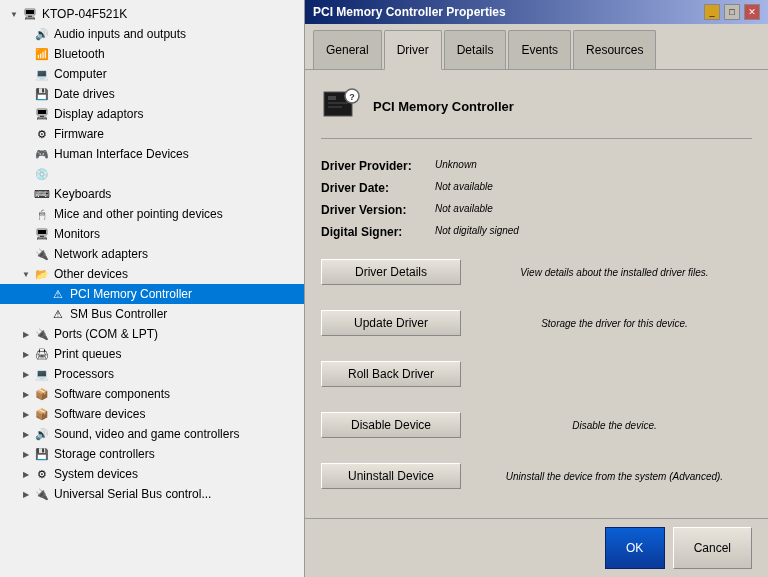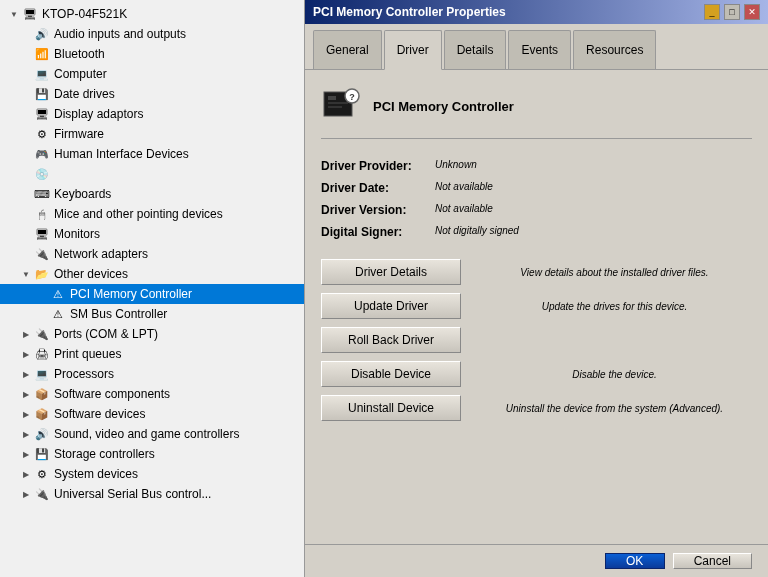--- a/index.html
+++ b/index.html
@@ -151,21 +151,21 @@
 
     .driver-info-value {
       font-size: 10px;
       font-style: italic;
       color: #000;
     }
 
     .buttons-area {
       display: flex;
       flex-direction: column;
-      gap: 0;
+      gap: 17px;
     }
 
     .button-row {
       display: flex;
       align-items: center;
       margin-bottom: 8px;
     }
 
     .action-button {
       width: 140px;
@@ -193,21 +193,21 @@
     .dialog-footer {
       display: flex;
       justify-content: flex-end;
       padding: 8px 16px;
       background: #d4d0c8;
       border-top: 1px solid #999;
       gap: 8px;
     }
 
     .footer-button {
-      padding: 0 20px;
+      padding: 13px 20px;
       background: linear-gradient(to bottom, #e8e4dc, #c8c4bc);
       border: 1px solid #888;
       border-top-color: #fff;
       border-left-color: #fff;
       font-size: 12px;
       cursor: pointer;
       min-width: 60px;
     }
 
     .ok-button {
@@ -402,21 +402,21 @@
       </div>
     </div>
 
     <div class="buttons-area">
       <div class="button-row">
         <button class="action-button">Driver Details</button>
         <span class="button-description">View details about the installed driver files.</span>
       </div>
       <div class="button-row">
         <button class="action-button">Update Driver</button>
-        <span class="button-description">Update the drives for this device.</span>
+        <span class="button-description">Storage the driver for this device.</span>
       </div>
       <div class="button-row">
         <button class="action-button">Roll Back Driver</button>
       </div>
       <div class="button-row">
         <button class="action-button">Disable Device</button>
         <span class="button-description">Disable the device.</span>
       </div>
       <div class="button-row">
         <button class="action-button">Uninstall Device</button>

